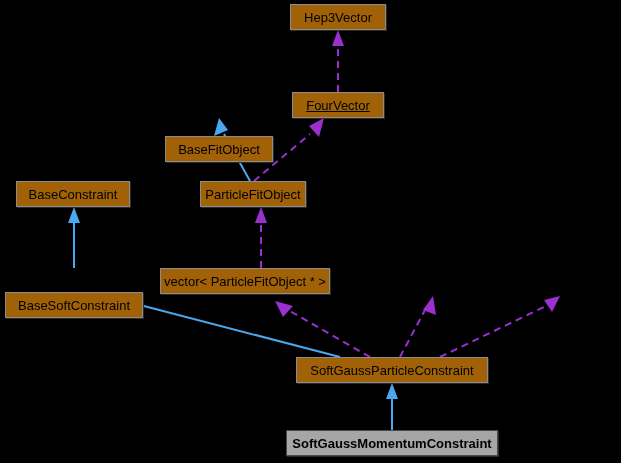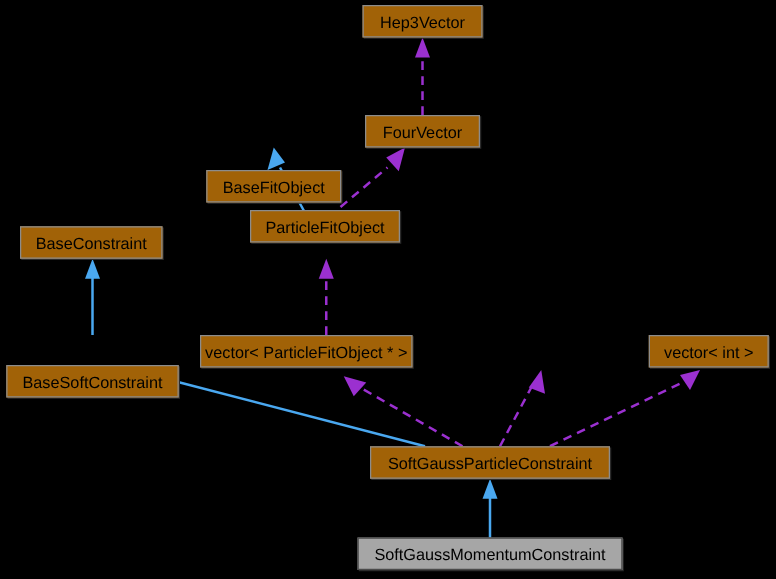--- a/index.html
+++ b/index.html
@@ -35,20 +35,21 @@
     display: flex;
     align-items: center;
     justify-content: center;
     white-space: nowrap;
     z-index: 2;
   }
   .node.highlight {
     background: #a6a6a6;
     border: 1px solid #4a4a4a;
     box-shadow: 1px 1px 0 0 #2b2b2b;
+    font-weight: bold;
   }
   .node-label {
     display: block;
     padding: 0 8px;
   }
 </style>
 </head>
 <body>
 
 <div id="diagram-root">
@@ -107,44 +108,41 @@
   </svg>
 
   <div class="node" style="left:290px; top:4px; width:96px; height:26px;">
     <span class="node-label">Hep3Vector</span>
   </div>
 
   <div class="node" style="left:165px; top:92px; width:108px; height:26px;margin-top:44px;">
     <span class="node-label">BaseFitObject</span>
   </div>
 
-  <div class="node" style="left:292px; top:92px; width:92px; height:26px;">
+  <div class="node" style="left:292px; top:92px; width:92px; height:26px;text-decoration:underline;">
     <span class="node-label">FourVector</span>
   </div>
 
   <div class="node" style="left:16px; top:181px; width:114px; height:26px;align-items:center;">
     <span class="node-label">BaseConstraint</span>
   </div>
 
-  <div class="node" style="left:200px; top:168px; width:120px; height:26px;">
+  <div class="node" style="left:200px; top:181px; width:106px; height:26px;">
     <span class="node-label">ParticleFitObject</span>
   </div>
 
   <div class="node" style="left:5px; top:268px; width:138px; height:26px;margin-top:24px;">
     <span class="node-label">BaseSoftConstraint</span>
   </div>
 
   <div class="node" style="left:160px; top:268px; width:170px; height:26px;">
     <span class="node-label">vector&lt; ParticleFitObject * &gt;</span>
   </div>
 
 
-  <div class="node" style="left:519px; top:268px; width:96px; height:26px;">
-    <span class="node-label">vector&lt; int &gt;</span>
-  </div>
 
   <div class="node" style="left:296px; top:357px; width:192px; height:26px;text-align:right;">
     <span class="node-label">SoftGaussParticleConstraint</span>
   </div>
 
   <div class="node highlight" style="left:286px; top:430px; width:212px; height:26px;">
     <span class="node-label">SoftGaussMomentumConstraint</span>
   </div>
 
 </div>

